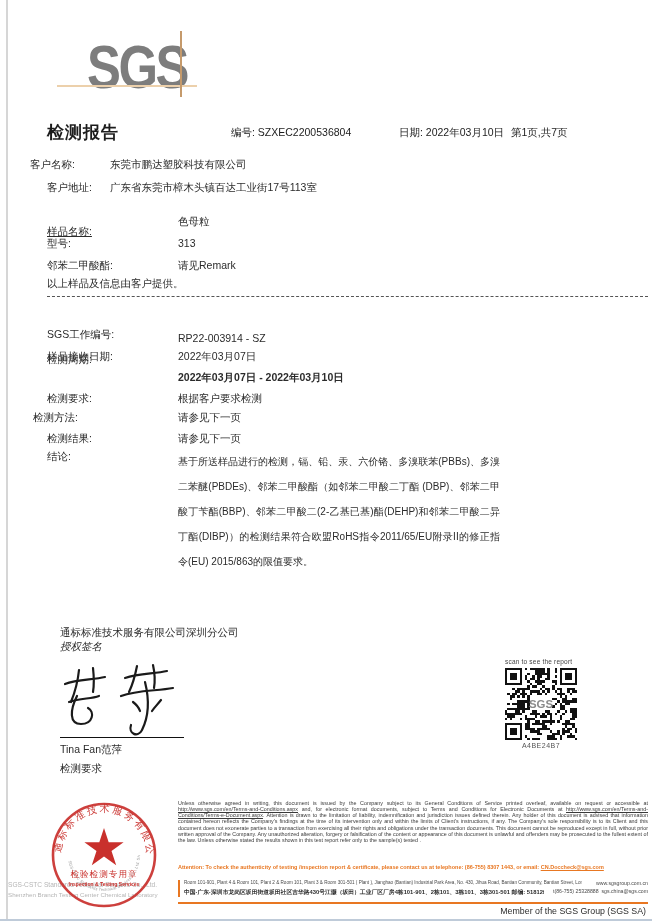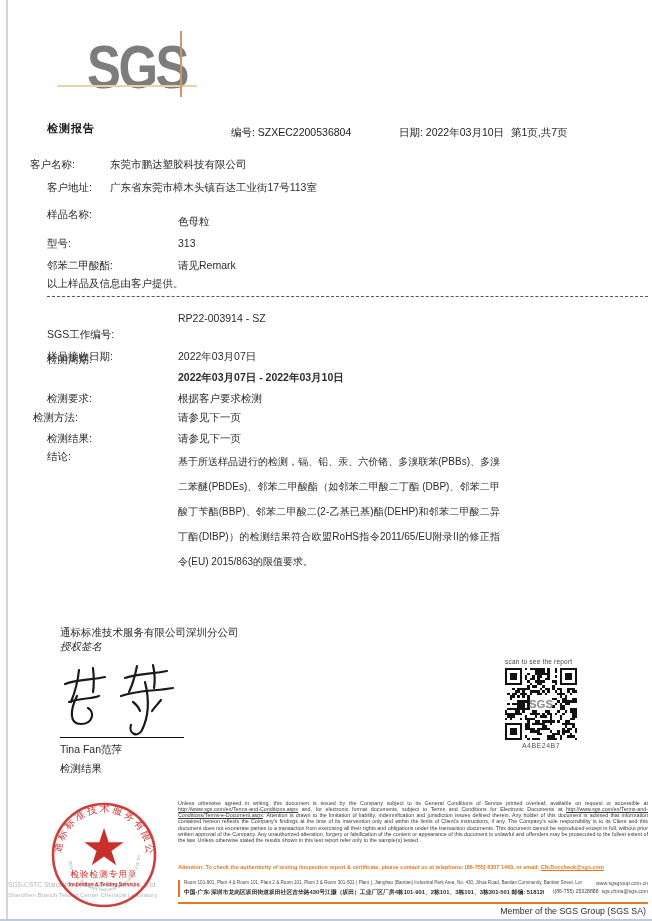--- a/index.html
+++ b/index.html
@@ -10,21 +10,21 @@
   }
   .abs { position:absolute; }
   .lbl { font-size:10.5px; color:#2b2b2b; white-space:nowrap; }
   .val { font-size:10.5px; color:#2b2b2b; white-space:nowrap; }
   .logo-text {
     font-size:62px; font-weight:700; color:#7d7d7d; letter-spacing:-3px;
     transform:scaleX(.82); transform-origin:left top; line-height:1;
   }
   .tan-h { background:#ecd0ab; height:2px; }
   .tan-v { background:#c59a6b; width:2px; }
-  .title { font-size:11px; font-weight:700; color:#1c1c1c; letter-spacing:1px; }
+  .title { font-size:17px; font-weight:700; color:#1c1c1c; letter-spacing:1px; }
   .hdr { font-size:10.5px; color:#1c1c1c; white-space:nowrap; }
   .dashed { border-top:1px dashed #555; }
   .para { font-size:10px; line-height:25px; color:#2b2b2b; text-align:justify; }
   .sig-company { font-size:10.5px; }
   .sig-line { border-top:1.5px solid #111; }
   .qr-caption { font-size:6.5px; color:#444; letter-spacing:.2px; }
   .qr-code-label { font-size:7px; color:#555; letter-spacing:.5px; text-align:center; }
   .disc { font-size:5.35px; line-height:6.15px; color:#3a3a3a; text-align:justify; }
   .disc .link { text-decoration:underline; }
   .attn { font-size:5.5px; line-height:7px; font-weight:700; color:#e87722; }
@@ -59,32 +59,32 @@
   <span>日期:</span>
   <span>2022年03月10日</span>
 </div>
 <div class="abs hdr" style="left:511px; top:126px;">第1页,共7页</div>
 
 <div class="abs lbl" style="left:30px; top:158px;">客户名称:</div>
 <div class="abs val" style="left:110px; top:158px;text-align:right;">东莞市鹏达塑胶科技有限公司</div>
 <div class="abs lbl" style="left:47px; top:181px;">客户地址:</div>
 <div class="abs val" style="left:110px; top:181px;">广东省东莞市樟木头镇百达工业街17号113室</div>
 
-<div class="abs lbl" style="left:47px; top:208px;">样品名称:</div>
+<div class="abs lbl" style="left:47px; top:225px;text-decoration:underline;">样品名称:</div>
 <div class="abs val" style="left:178px; top:215px;">色母粒</div>
 <div class="abs lbl" style="left:47px; top:237px;">型号:</div>
 <div class="abs val" style="left:178px; top:237px;">313</div>
 <div class="abs lbl" style="left:47px; top:259px;">邻苯二甲酸酯:</div>
 <div class="abs val" style="left:178px; top:259px;">请见Remark</div>
 <div class="abs lbl" style="left:47px; top:277px;">以上样品及信息由客户提供。</div>
 
 <div class="abs dashed" style="left:47px; top:296px; width:601px;"></div>
 
 <div class="abs lbl" style="left:47px; top:328px;">SGS工作编号:</div>
-<div class="abs val" style="left:178px; top:312px;">RP22-003914 - SZ</div>
+<div class="abs val" style="left:178px; top:332px;">RP22-003914 - SZ</div>
 <div class="abs lbl" style="left:47px; top:350px;">样品接收日期:</div>
 <div class="abs val" style="left:178px; top:350px;">2022年03月07日</div>
 <div class="abs lbl" style="left:47px; top:353px;">检测周期:</div>
 <div class="abs val" style="left:178px; top:371px;font-weight:bold;">2022年03月07日 - 2022年03月10日</div>
 <div class="abs lbl" style="left:47px; top:392px;">检测要求:</div>
 <div class="abs val" style="left:178px; top:392px;">根据客户要求检测</div>
 <div class="abs lbl" style="left:33px; top:411px;">检测方法:</div>
 <div class="abs val" style="left:178px; top:411px;">请参见下一页</div>
 <div class="abs lbl" style="left:47px; top:432px;">检测结果:</div>
 <div class="abs val" style="left:178px; top:432px;">请参见下一页</div>
@@ -107,21 +107,21 @@
     <path d="M98,3 C100,12 100,20 99,26"></path>
     <path d="M66,34 C82,28 102,29 118,26"></path>
     <path d="M90,20 C94,36 94,54 87,68 C83,76 73,72 76,63"></path>
     <path d="M78,40 C82,43 84,46 85,49"></path>
     <path d="M106,38 C102,43 99,46 97,49"></path>
   </g>
 </svg>
 
 <div class="abs sig-line" style="left:60px; top:737px; width:124px;"></div>
 <div class="abs val" style="left:60px; top:743px;">Tina Fan范萍</div>
-<div class="abs val" style="left:60px; top:762px;">检测结果</div>
+<div class="abs val" style="left:60px; top:762px;">检测要求</div>
 
 <div class="abs qr-caption" style="left:505px; top:658px;">scan to see the report</div>
 <svg class="abs" style="left:505px; top:668px;" width="72" height="72" viewBox="0 0 29 29" shape-rendering="crispEdges">
   <rect x="0" y="0" width="29" height="29" fill="#ffffff"></rect>
   <g fill="#111111">
       <rect x="8" y="0" w="0" width="1" height="1"></rect>
       <rect x="10" y="0" w="0" width="1" height="1"></rect>
       <rect x="11" y="0" w="0" width="1" height="1"></rect>
       <rect x="12" y="0" w="0" width="1" height="1"></rect>
       <rect x="13" y="0" w="0" width="1" height="1"></rect>

